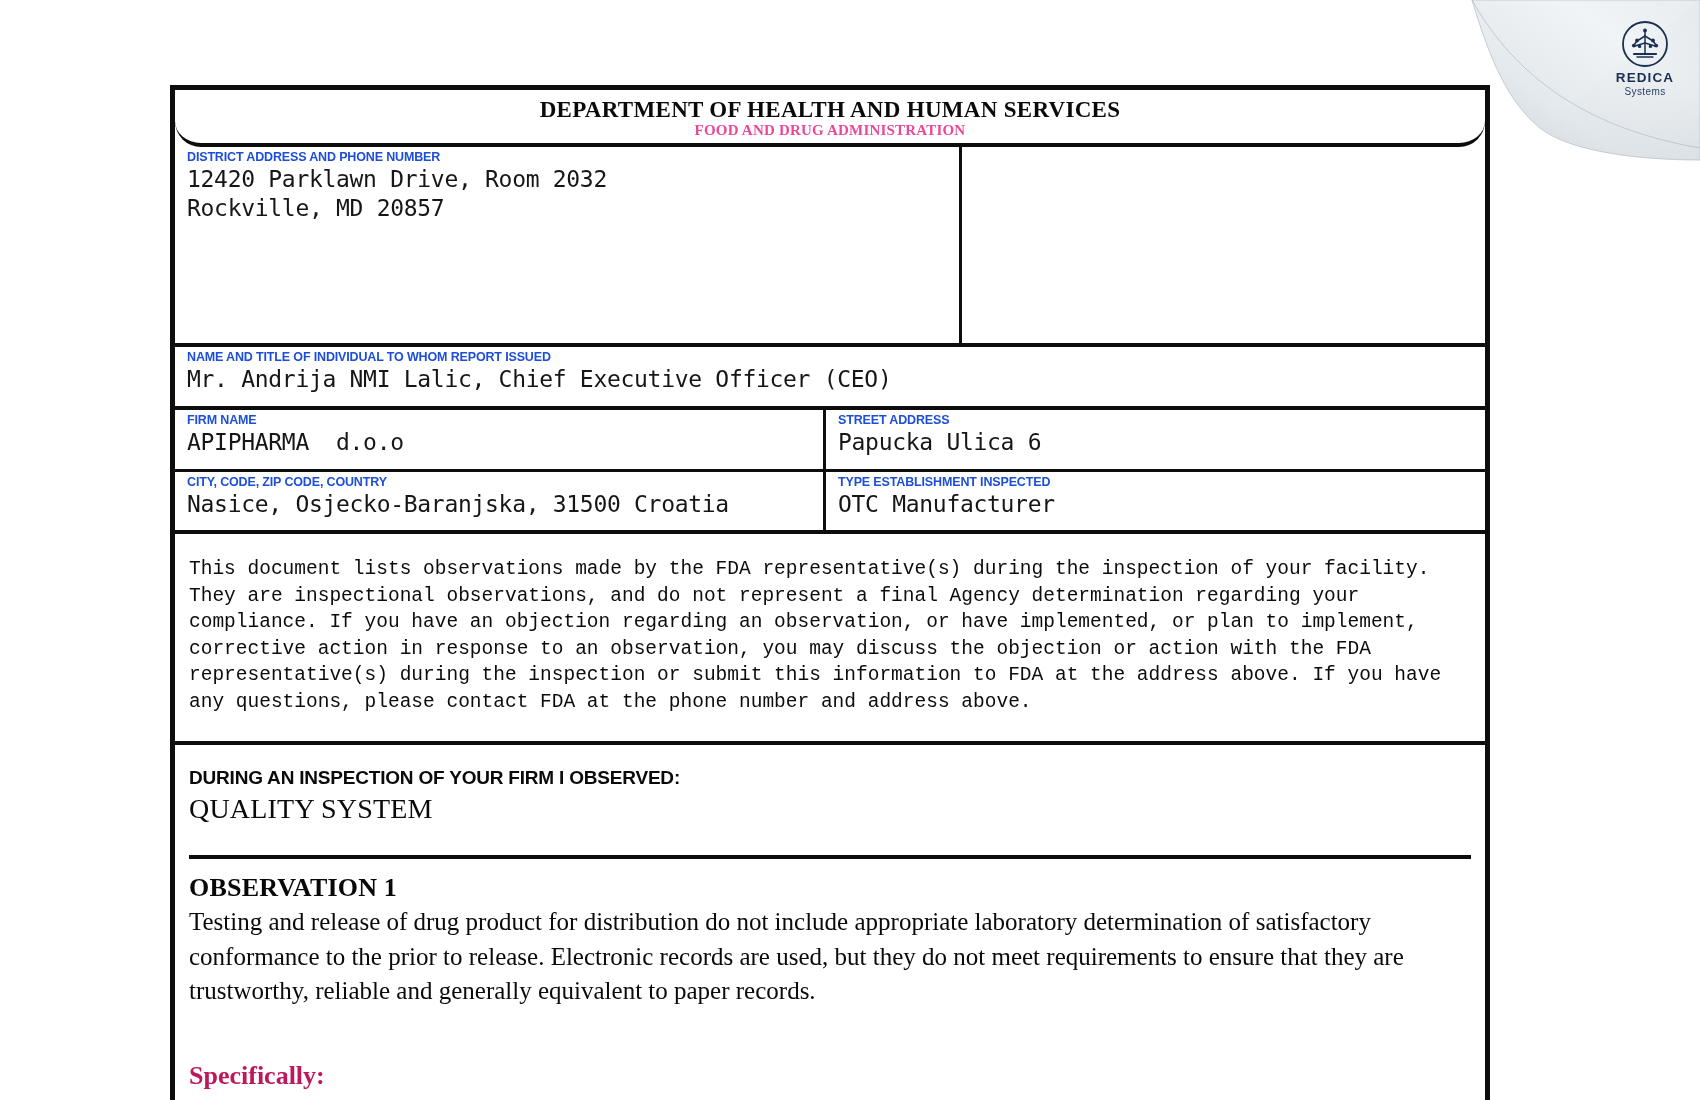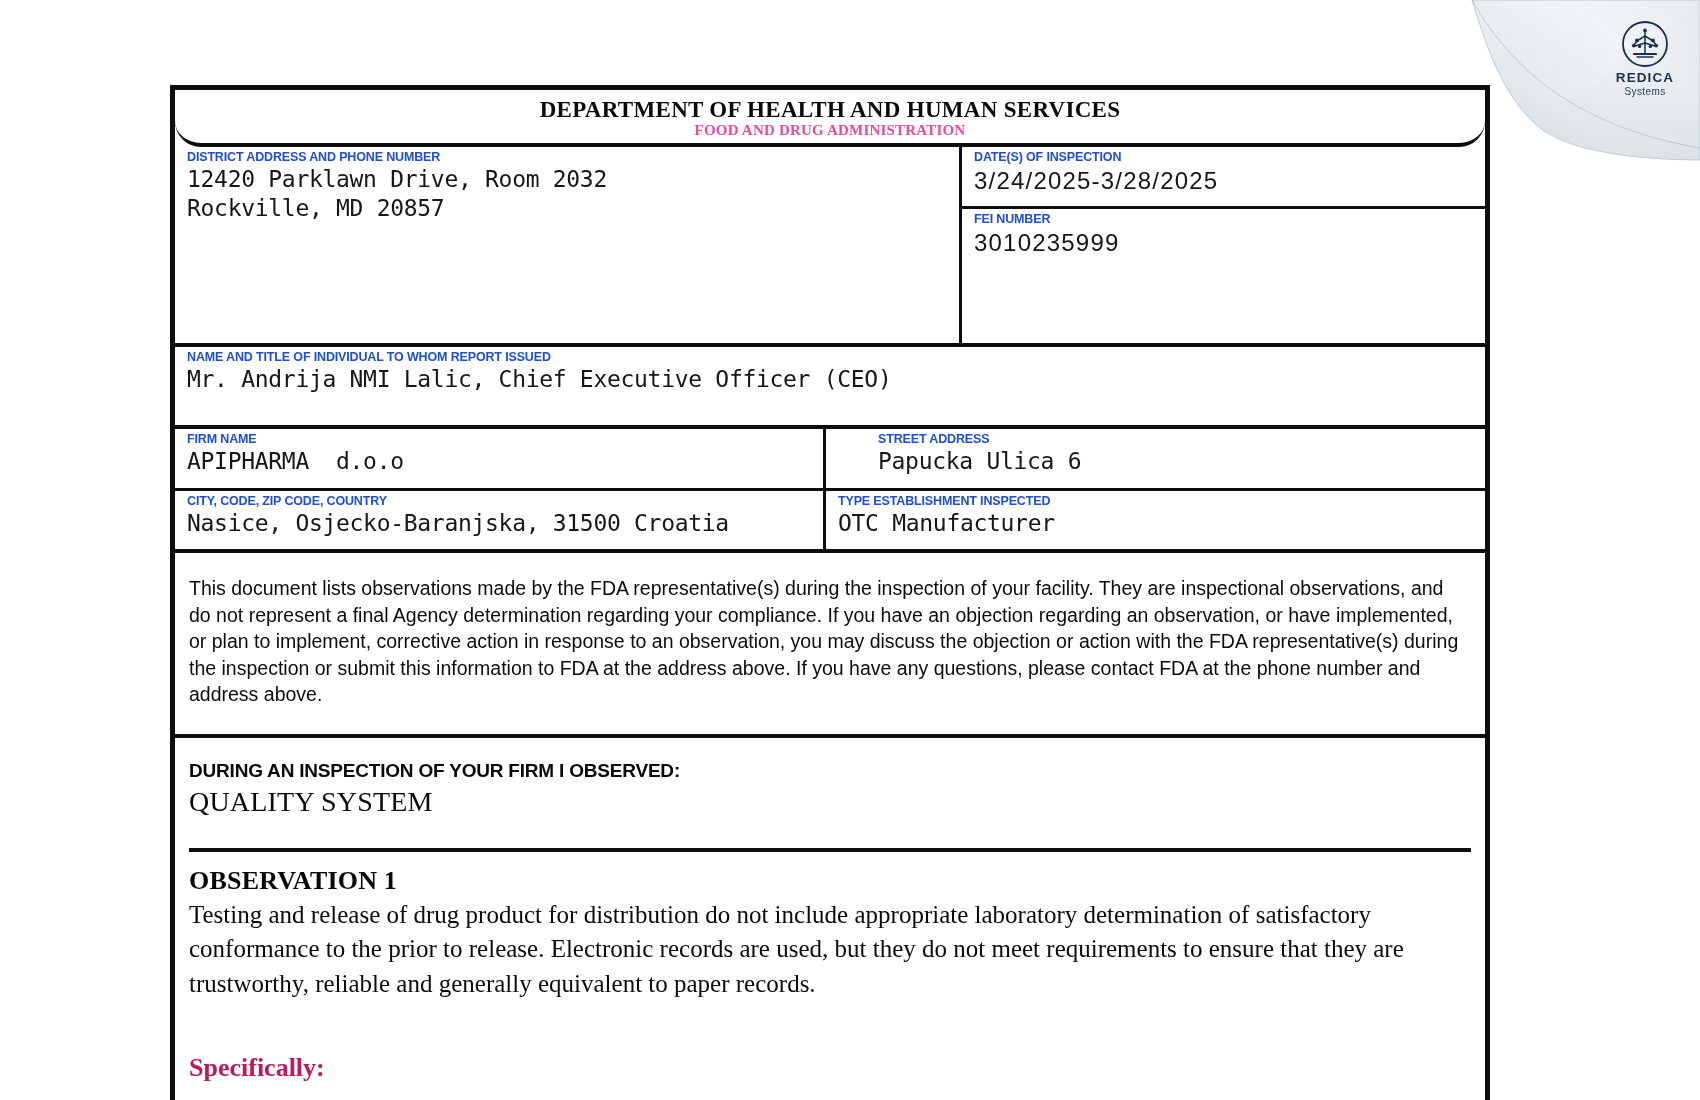--- a/index.html
+++ b/index.html
@@ -98,34 +98,34 @@
   }
 
   
   .row-addr { height: 200px; }
   .row-addr .cell-left { flex: 0 0 787px; }
   .row-addr .cell-right { flex: 1 1 auto; padding: 0; display: flex; flex-direction: column; }
   .sub-cell { padding: 4px 0 0 12px; }
   .sub-cell.top { border-bottom: 3px solid #0d0d0d; height: 62px; }
   .sub-cell.bot { flex: 1 1 auto; }
 
-  .row-issued { height: 82px; }
-  .row-firm   { height: 62px; gap: 40px; }
+  .row-issued { height: 63px; }
+  .row-firm   { height: 62px; }
   .row-city   { height: 62px; }
   .row-firm .cell-left, .row-city .cell-left { flex: 0 0 651px; }
   .row-firm .cell-right, .row-city .cell-right { flex: 1 1 auto; }
 
   
   .disclaimer {
     padding: 22px 26px 26px 14px;
     border-bottom: 4px solid #0d0d0d;
   }
   .disclaimer p {
     margin: 0;
-    font-family: Liberation Sans, sans-serif;
+    font-family: Liberation Mono, monospace;
     font-size: 19.5px;
     line-height: 1.36;
     color: #0c0c0c;
     text-align: left;
   }
 
   
   .observed-block { padding: 22px 14px 8px 14px; }
   .observed-head {
     font-family: "Liberation Sans", sans-serif;
@@ -223,30 +223,20 @@
     <div class="hdr-block">
       <div class="hdr-dept">DEPARTMENT OF HEALTH AND HUMAN SERVICES</div>
       <div class="hdr-fda">FOOD AND DRUG ADMINISTRATION</div>
     </div>
 
     <div class="row row-addr">
       <div class="cell cell-left divider">
         <div class="f-label">DISTRICT ADDRESS AND PHONE NUMBER</div>
         <div class="f-value">12420 Parklawn Drive, Room 2032</div>
         <div class="f-value">Rockville, MD 20857</div>
-      </div>
-      <div class="cell-right">
-        <div class="sub-cell top">
-          <div class="f-label">DATE(S) OF INSPECTION</div>
-          <div class="f-value sans">3/24/2025-3/28/2025</div>
-        </div>
-        <div class="sub-cell bot">
-          <div class="f-label">FEI NUMBER</div>
-          <div class="f-value sans">3010235999</div>
-        </div>
       </div>
     </div>
 
     <div class="row row-issued">
       <div class="cell" style="flex:1 1 auto">
         <div class="f-label">NAME AND TITLE OF INDIVIDUAL TO WHOM REPORT ISSUED</div>
         <div class="f-value">Mr. Andrija NMI Lalic, Chief Executive Officer (CEO)</div>
       </div>
     </div>
 

